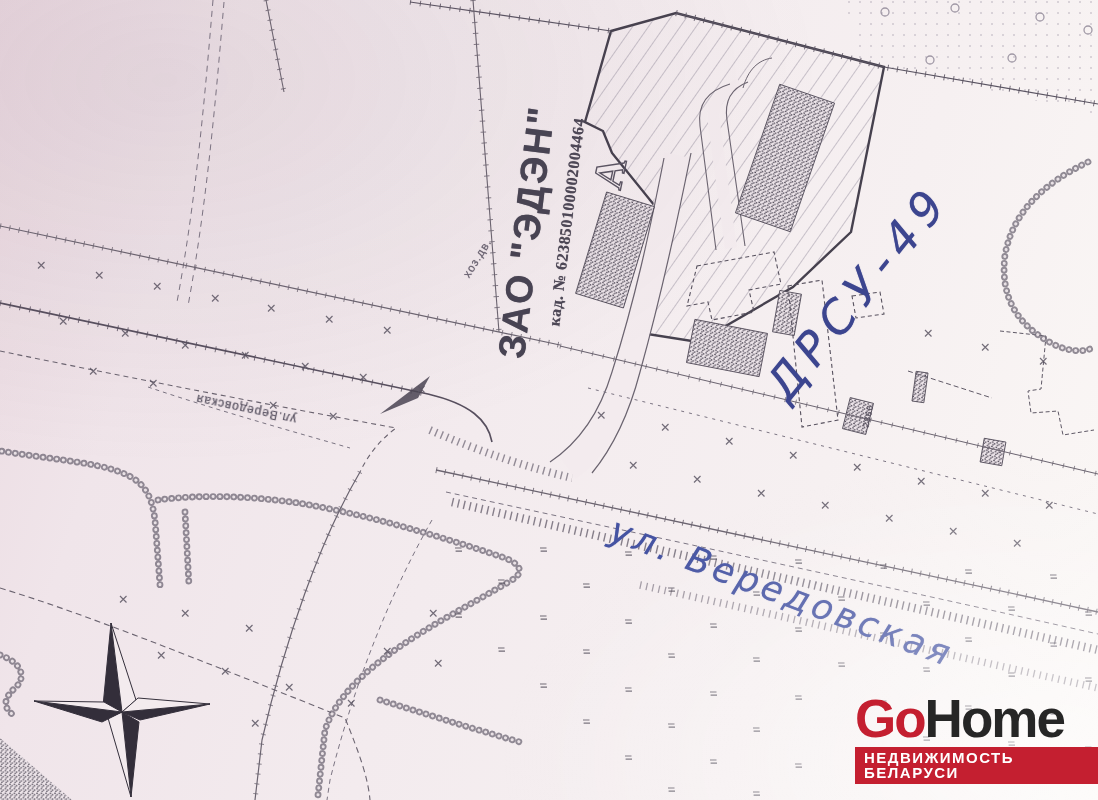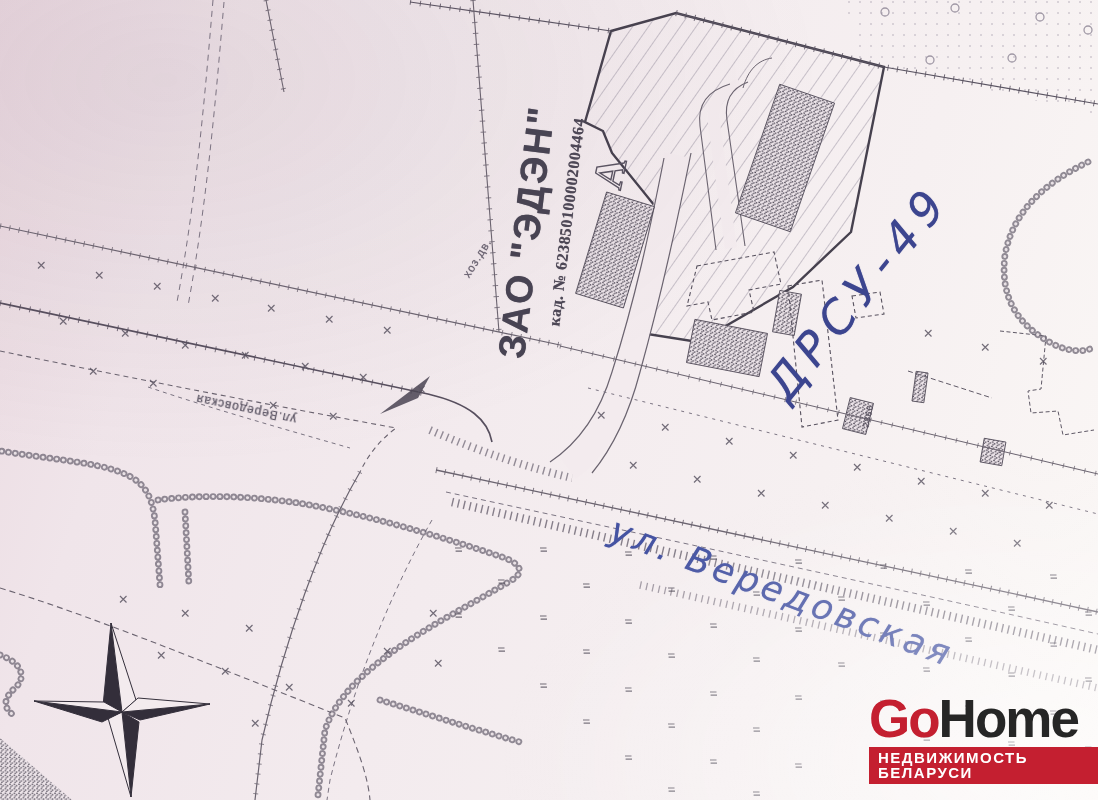--- a/index.html
+++ b/index.html
@@ -20,21 +20,21 @@
   .cad{font-family:"Liberation Serif",serif;font-size:16px;font-weight:bold;color:#4c4755;
     transform:translate(-50%,-50%) rotate(-83deg);letter-spacing:.5px;}
   .hozdv{font-size:11.5px;color:#6e6775;transform:translate(-50%,-50%) rotate(-58deg);letter-spacing:1px;}
   .bldcode{font-size:8.5px;color:#5b5563;transform:translate(-50%,-50%) rotate(-78deg);letter-spacing:1px;}
   .hand{font-family:"DejaVu Sans",sans-serif;font-style:italic;}
   .drsu{font-size:46px;color:#3c458f;transform:translate(-50%,-50%) rotate(-51deg);
     letter-spacing:9px;text-shadow:0 0 .8px rgba(60,69,143,.7);}
   .street-hand{font-size:35px;color:#4553a2;transform:translate(-50%,-50%) rotate(20.5deg);
     letter-spacing:4px;text-shadow:0 0 .8px rgba(69,83,162,.7);}
   .street-print{font-size:12px;color:#5f5968;transform:translate(-50%,-50%) rotate(192deg);letter-spacing:1px;}
-  .logo{position:absolute;left:855px;top:692px;z-index:4;line-height:1;margin-left:14px;}
+  .logo{position:absolute;left:855px;top:692px;z-index:4;line-height:1;}
   .logo-word{font-weight:bold;font-size:53px;letter-spacing:-2px;display:block;}
   .logo-go{color:#c41f30;}
   .logo-home{color:#262626;}
   .logo-banner{display:inline-block;margin-top:2px;background:#c41f30;color:#ffffff;
     font-weight:bold;font-size:15px;letter-spacing:1.5px;padding:3px 19px 4px 9px;}
 </style>
 </head>
 <body>
 
 <div class="page">

